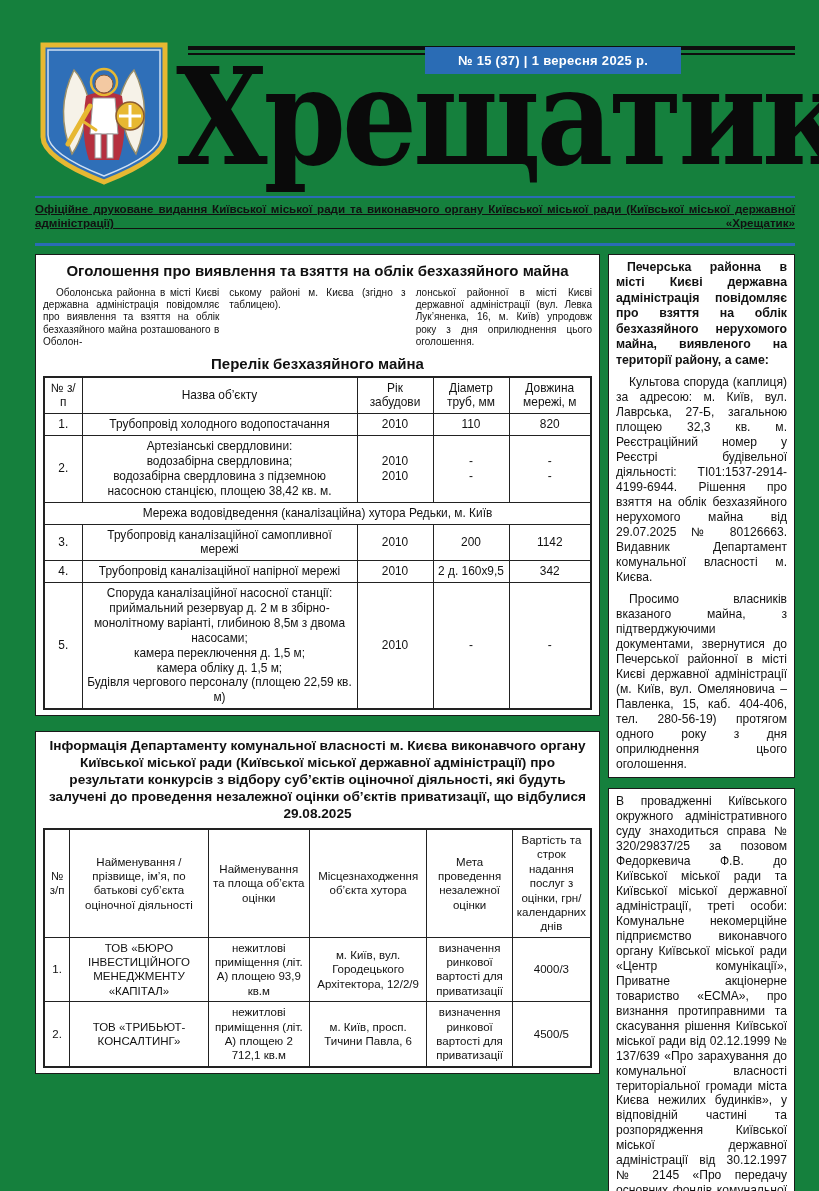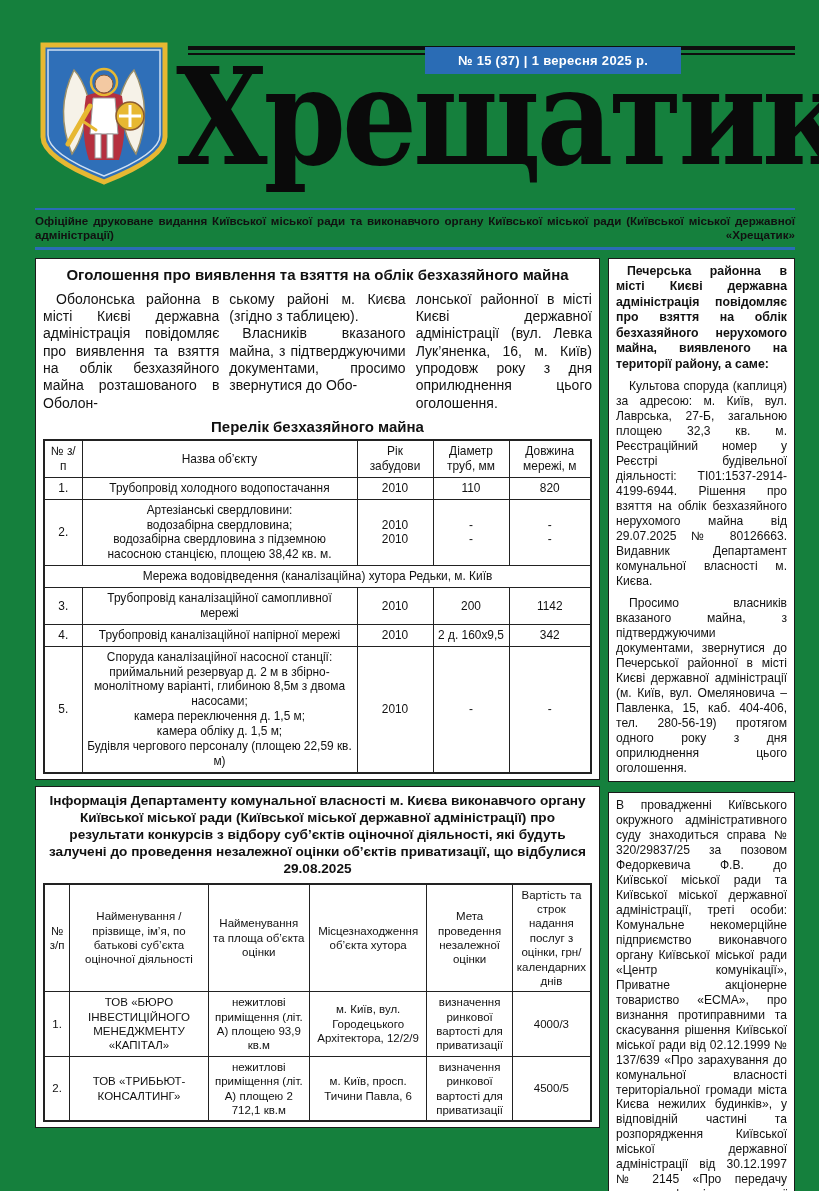--- a/index.html
+++ b/index.html
@@ -12,33 +12,33 @@
   .emblem svg{width:100%;height:100%;display:block;}
   .toprule{position:absolute;left:188px;right:24px;top:46px;height:3px;
            border-top:4px solid #0e0e0e;border-bottom:2px solid #0e0e0e;}
   .issue-badge{position:absolute;left:425px;top:47px;width:256px;height:27px;background:#2a6cb5;
            color:#fff;font-weight:bold;font-size:13px;display:flex;align-items:center;justify-content:center;
            z-index:3;letter-spacing:.3px;}
   .masthead-title{position:absolute;left:176px;right:20px;top:50px;z-index:2;
            font-family:"DejaVu Serif",serif;font-weight:bold;font-size:118px;line-height:1;
            letter-spacing:-4px;color:#0a0a0a;transform:scale(1.0,1.14);transform-origin:top left;white-space:nowrap;}
 
-  .subtitle-band{margin:12px 24px 0 35px;border-top:2px solid #2a6cb5;border-bottom:3px solid #2a6cb5;
-           padding:4px 0 5px;}
+  .subtitle-band{margin:0 24px 0 35px;border-top:2px solid #2a6cb5;border-bottom:3px solid #2a6cb5;
+           padding:4px 0 13px;text-decoration:underline;}
   .subtitle{font-weight:bold;font-size:11.6px;line-height:1.2;text-align:justify;text-align-last:justify;}
 
   
   .content{display:flex;gap:8px;margin:8px 24px 0 35px;align-items:flex-start;}
-  .left-col{width:565px;flex:none;display:flex;flex-direction:column;gap:6px;}
+  .left-col{width:565px;flex:none;display:flex;flex-direction:column;gap:15px;}
   .right-col{flex:1;display:flex;flex-direction:column;gap:10px;min-width:0;}
   .boxed{border:1.5px solid #1a1a1a;padding:5px 7px;background:#fff;box-sizing:border-box;}
 
   .art-title{font-size:15px;font-weight:bold;text-align:center;margin:2px 0 6px;line-height:1.25;}
   .art-title.small{font-size:13.6px;margin:1px 0 5px;}
-  .threecol{display:flex;gap:10px;font-size:14px;line-height:1.24;text-align:justify;justify-content:center;}
+  .threecol{display:flex;gap:10px;font-size:10px;line-height:1.24;text-align:justify;justify-content:center;}
   .threecol .col{flex:1;min-width:0;}
   p{margin:0;}
   .ind{text-indent:13px;}
   .list-title{font-size:15px;font-weight:bold;text-align:center;margin:6px 0 4px;}
 
   table.datatable{width:100%;border-collapse:collapse;border:2px solid #222;font-size:11.9px;}
   table.datatable th,table.datatable td{border:1px solid #222;text-align:center;vertical-align:middle;
       padding:3px 4px;line-height:1.25;font-weight:normal;}
   table.t2{font-size:11.5px;}
   .pre{white-space:pre-line;}
@@ -95,21 +95,20 @@
     <section class="left-col">
 
       <article class="boxed">
         <h2 class="art-title">Оголошення про виявлення та взяття на облік безхазяйного майна</h2>
         <div class="threecol">
           <div class="col">
             <p class="ind">Оболонська районна в місті Києві державна адміністрація повідомляє про виявлення та взяття на облік безхазяйного майна розташованого в Оболон-</p>
           </div>
           <div class="col">
             <p>ському районі м. Києва (згідно з таблицею).</p>
-            <p class="ind">Власників вказаного майна, з підтверджуючими документами, просимо звернутися до Обо-</p>
           </div>
           <div class="col">
             <p>лонської районної в місті Києві державної адміністрації (вул. Левка Лук’яненка, 16, м. Київ) упродовж року з дня оприлюднення цього оголошення.</p>
           </div>
         </div>
         <h3 class="list-title">Перелік безхазяйного майна</h3>
 
         <table class="datatable t1">
           <colgroup>
               <col style="width:38px">

